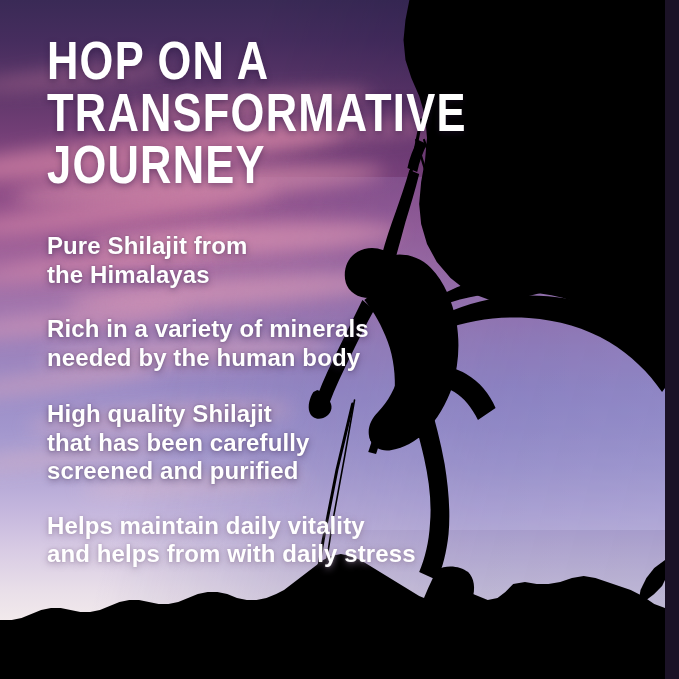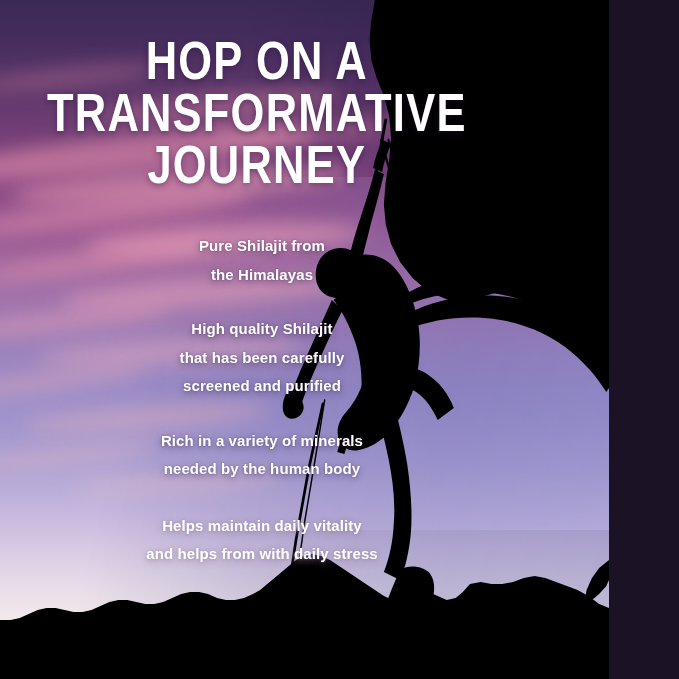--- a/index.html
+++ b/index.html
@@ -1,24 +1,23 @@
 <!DOCTYPE html>
 <html><head>
 <meta charset="utf-8">
 <style>
   html,body{margin:0;padding:0;background:#1b1226;}
   *{box-sizing:border-box;}
 
   .poster{
     position:relative;
-    width:609px;height:679px;
+    width:665px;height:679px;
     overflow:hidden;
     font-family:"Liberation Sans", sans-serif;
     background:#2e2147;
-    text-align:center;
   }
 
   
   .sky{
     position:absolute;inset:0;
     background:linear-gradient(to bottom,
       #3a2a56 0%,
       #4b2f62 8%,
       #633a72 17%,
       #7d4781 25%,
@@ -124,21 +123,21 @@
     pointer-events:auto;
   }
   .bullets{
     position:absolute;
     top:232px;left:0;
     width:430px;
   }
   .bullet{
     margin:0 0 26px 0;
     color:#ffffff;
-    font-size:15px;
+    font-size:24px;
     line-height:28.5px;
     font-weight:600;
     letter-spacing:.1px;
     white-space:pre-line;
     text-shadow:0 2px 6px rgba(60,40,80,.55), 0 0 2px rgba(60,40,80,.35);
     pointer-events:auto;
   }
   .bullet.b3{margin-bottom:28px;}
   .bullet.b4{
     text-shadow:0 2px 7px rgba(150,130,160,.75), 0 0 3px rgba(150,130,160,.5);
@@ -271,23 +270,23 @@
   </div>
 
   <div class="content">
     <h1 class="headline">HOP ON A
 TRANSFORMATIVE
 JOURNEY</h1>
 
     <div class="bullets">
       <p class="bullet b1">Pure Shilajit from
 the Himalayas</p>
+      <p class="bullet b3">Rich in a variety of minerals
+needed by the human body</p>
       <p class="bullet b2">High quality Shilajit
 that has been carefully
 screened and purified</p>
-      <p class="bullet b3">Rich in a variety of minerals
-needed by the human body</p>
       <p class="bullet b4">Helps maintain daily vitality
 and helps from with daily stress</p>
     </div>
   </div>
 
 </div>
 
 </body></html>

